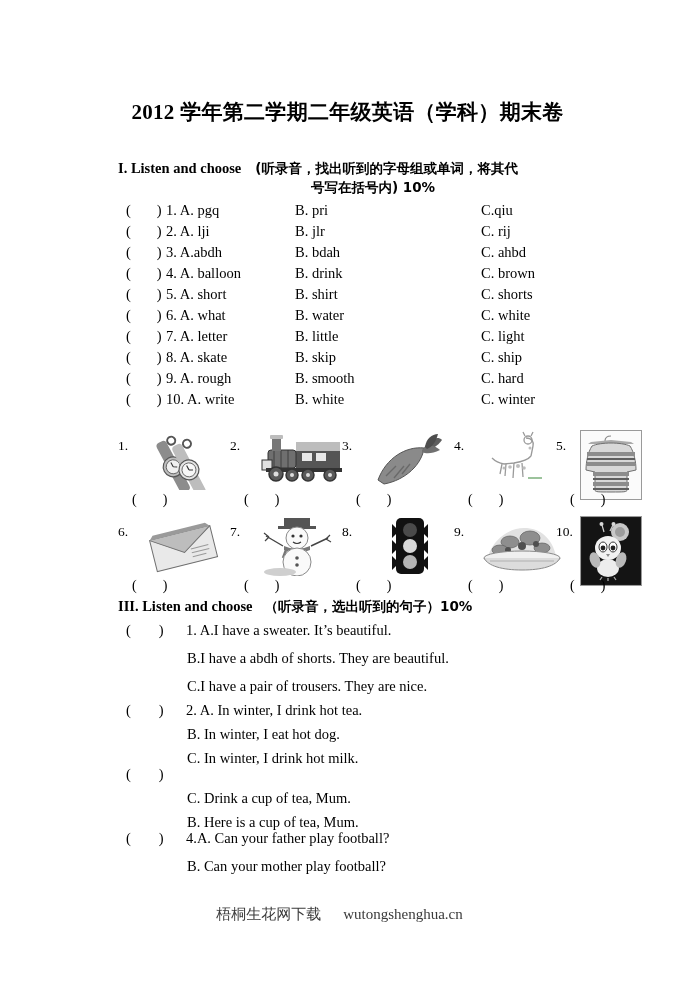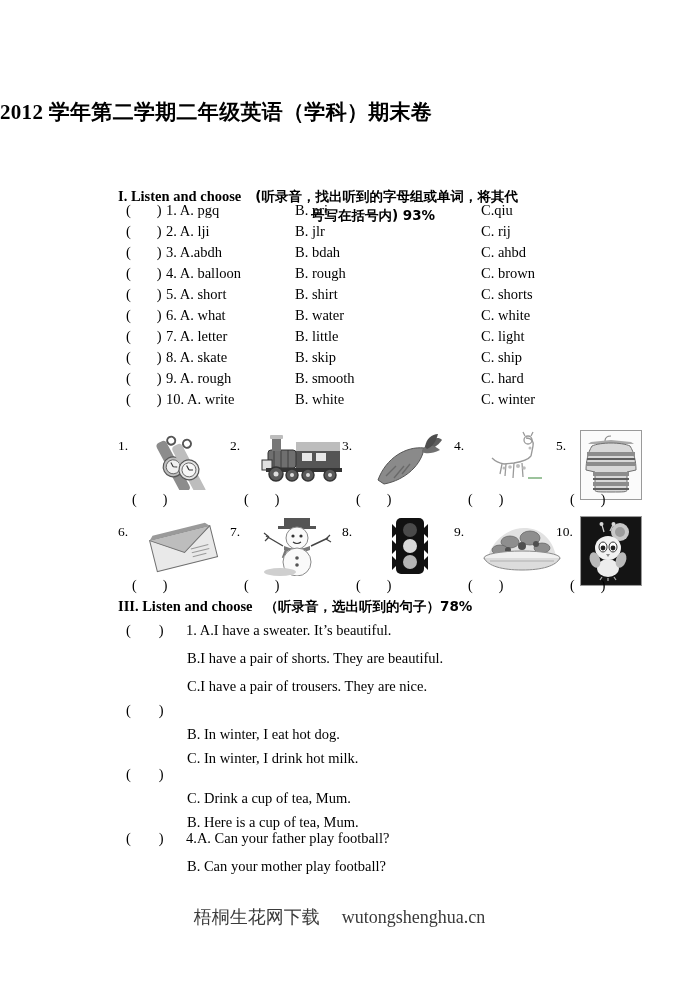--- a/index.html
+++ b/index.html
@@ -19,21 +19,21 @@
     position: relative;
     width: 695px;
     height: 982px;
     padding: 0;
   }
   
   .doc-title {
     position: absolute;
     left: 0; right: 0;
     top: 98px;
-    text-align: left;
+    text-align: center;
     font-size: 21px;
     font-weight: bold;
     letter-spacing: 0.3px;
     white-space: nowrap;
   }
   .part-line {
     position: absolute;
     left: 0; right: 0;
     top: 138px;
     text-align: center;
@@ -43,21 +43,20 @@
   
   .sec-head {
     position: absolute;
     font-weight: bold;
     font-size: 14.5px;
   }
   #sec1-head {
     left: 118px;
     top: 160px;
     width: 470px;
-    margin-top: 28px;
   }
   #sec1-head .eng { }
   #sec1-head .cn { font-family: "DejaVu Sans", "Liberation Sans", sans-serif; font-size: 13.5px; }
   #sec1-head .line2 {
     display: block;
     text-align: center;
     margin-top: 1px;
     padding-left: 40px;
   }
   #sec2-head {
@@ -134,37 +133,37 @@
   .s3-paren { position: absolute; left: 126px; }
   .s3-paren .gap { display:inline-block; width: 28px; }
   .s3-opt-first { position: absolute; left: 186px; }
   .s3-opt { position: absolute; left: 187px; }
   
   .footer {
     position: absolute;
     left: 0; right: 16px;
     top: 905px;
     text-align: center;
-    font-size: 18px;
+    font-size: 15px;
     color: #3a3a3a;
   }
   .footer .cn { font-family: "DejaVu Sans", "Liberation Sans", sans-serif; }
   .footer .sp { display:inline-block; width: 22px; }
 </style>
 </head>
 <body>
 
 <div class="page">
 
   <div class="doc-title">2012 学年第二学期二年级英语（学科）期末卷</div>
 
 
   <div class="sec-head" id="sec1-head">
     <span class="eng">I. Listen and choose</span><span class="sp" style="display:inline-block;width:14px;"></span><span class="cn">(听录音，找出听到的字母组或单词，将其代</span>
-    <span class="line2 cn">号写在括号内) 93%</span>
+    <span class="line2 cn">号写在括号内) 10%</span>
   </div>
 
   <div class="q-list" id="q-list">
       <div class="q-row">
         <span class="q-paren"><span>(</span><span class="gap"></span><span>)</span></span>
         <span class="q-a">1. A. pgq</span>
         <span class="q-b">B. pri</span>
         <span class="q-c">C.qiu</span>
       </div>
       <div class="q-row">
@@ -175,21 +174,21 @@
       </div>
       <div class="q-row">
         <span class="q-paren"><span>(</span><span class="gap"></span><span>)</span></span>
         <span class="q-a">3. A.abdh</span>
         <span class="q-b">B. bdah</span>
         <span class="q-c">C. ahbd</span>
       </div>
       <div class="q-row">
         <span class="q-paren"><span>(</span><span class="gap"></span><span>)</span></span>
         <span class="q-a">4. A. balloon</span>
-        <span class="q-b">B. rough</span>
+        <span class="q-b">B. drink</span>
         <span class="q-c">C. brown</span>
       </div>
       <div class="q-row">
         <span class="q-paren"><span>(</span><span class="gap"></span><span>)</span></span>
         <span class="q-a">5. A. short</span>
         <span class="q-b">B. shirt</span>
         <span class="q-c">C. shorts</span>
       </div>
       <div class="q-row">
         <span class="q-paren"><span>(</span><span class="gap"></span><span>)</span></span>
@@ -443,39 +442,40 @@
         <ellipse cx="13" cy="42" rx="5" ry="8" fill="#b9b9b9" transform="rotate(-20 13 42)"></ellipse>
         <ellipse cx="39" cy="42" rx="5" ry="8" fill="#b9b9b9" transform="rotate(20 39 42)"></ellipse>
         <path d="M20 59 L18 62 M26 60 L26 63 M32 59 L34 62" stroke="#aaa" stroke-width="1.3" fill="none"></path>
       </svg>
         </span>
         <span class="pic-brk"><span>(</span><span class="gap"></span><span>)</span></span>
       </div>
     </div>
 
   <div class="sec-head" id="sec3-head">
-    <b>III. Listen and choose</b><span style="display:inline-block;width:12px;"></span><b class="cn">（听录音，选出听到的句子）78%</b>
+    <b>III. Listen and choose</b><span style="display:inline-block;width:12px;"></span><b class="cn">（听录音，选出听到的句子）10%</b>
   </div>
 
   <div class="s3-list" id="s3-list">
       <div style="position: absolute; left: 0px; top: 0px; width: 695px;">
         <div class="s3-q" style="height: 28px;">
           <span class="s3-paren"><span>(</span><span class="gap"></span><span>)</span></span>
           <span class="s3-opt-first">1. A.I have a sweater. It’s beautiful.</span>
         </div>
         <div class="s3-q" style="height: 28px;">
-          <span class="s3-opt">B.I have a pair of shorts. They are beautiful.</span>
+          <span class="s3-opt">B.I have a abdh of shorts. They are beautiful.</span>
         </div>
         <div class="s3-q" style="height: 28px; padding-left: 14px;">
           <span class="s3-opt">C.I have a pair of trousers. They are nice.</span>
         </div>
       </div>
       <div style="position: absolute; left: 0px; top: 80px; width: 695px;">
         <div class="s3-q" style="height: 24px;">
           <span class="s3-paren"><span>(</span><span class="gap"></span><span>)</span></span>
+          <span class="s3-opt-first">2. A. In winter, I drink hot tea.</span>
         </div>
         <div class="s3-q" style="height: 24px; padding-left: 34px;">
           <span class="s3-opt">B. In winter, I eat hot dog.</span>
         </div>
         <div class="s3-q" style="height: 24px;">
           <span class="s3-opt">C. In winter, I drink hot milk.</span>
         </div>
       </div>
       <div style="position: absolute; left: 0px; top: 144px; width: 695px;">
         <div class="s3-q" style="height: 24px;">

